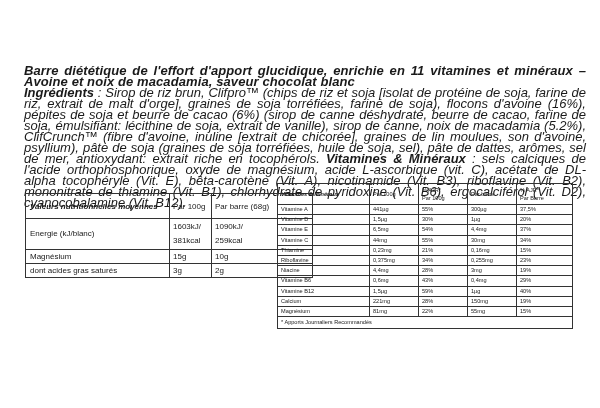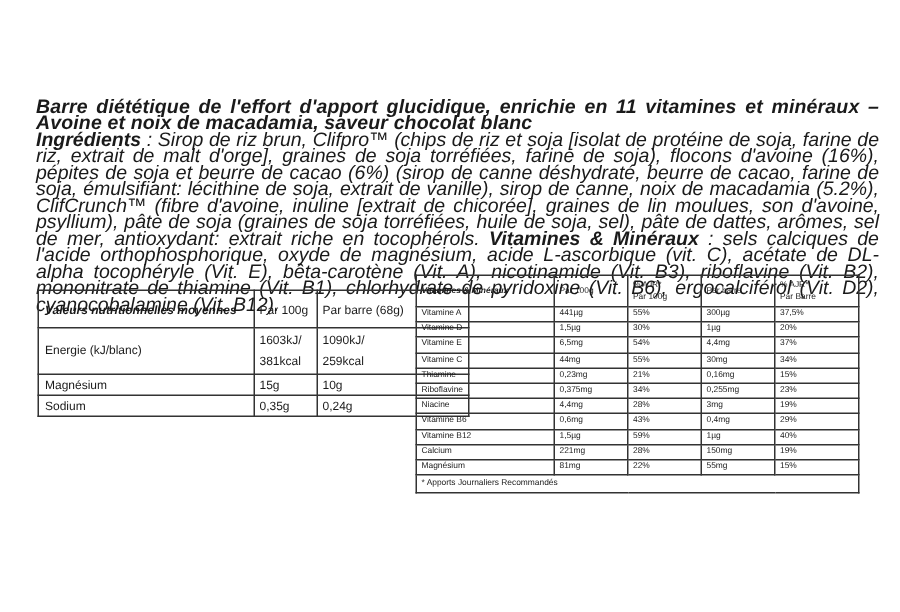--- a/index.html
+++ b/index.html
@@ -50,23 +50,23 @@
     <td class="c3"><span>1090kJ/</span><br><span>259kcal</span></td>
   </tr>
   </tbody>
     <tbody id="nutri-body">
       <tr>
         <td class="c1">Magnésium</td>
         <td class="c2">15g</td>
         <td class="c3">10g</td>
       </tr>
       <tr>
-        <td class="c1">Sodium</td>
-        <td class="c2">0,35g</td>
-        <td class="c3">0,24g</td>
+        <td class="c1">dont acides gras saturés</td>
+        <td class="c2">3g</td>
+        <td class="c3">2g</td>
       </tr>
     </tbody>
 </table>
 
 <table id="vit-table">
   <tbody>
       <tr class="hdr">
     <td class="c1 it">Vitamines &amp; Minéraux</td>
     <td class="c2">Par 100g</td>
     <td class="c3"><span>% AJR*</span><br><span>Par 100g</span></td>

